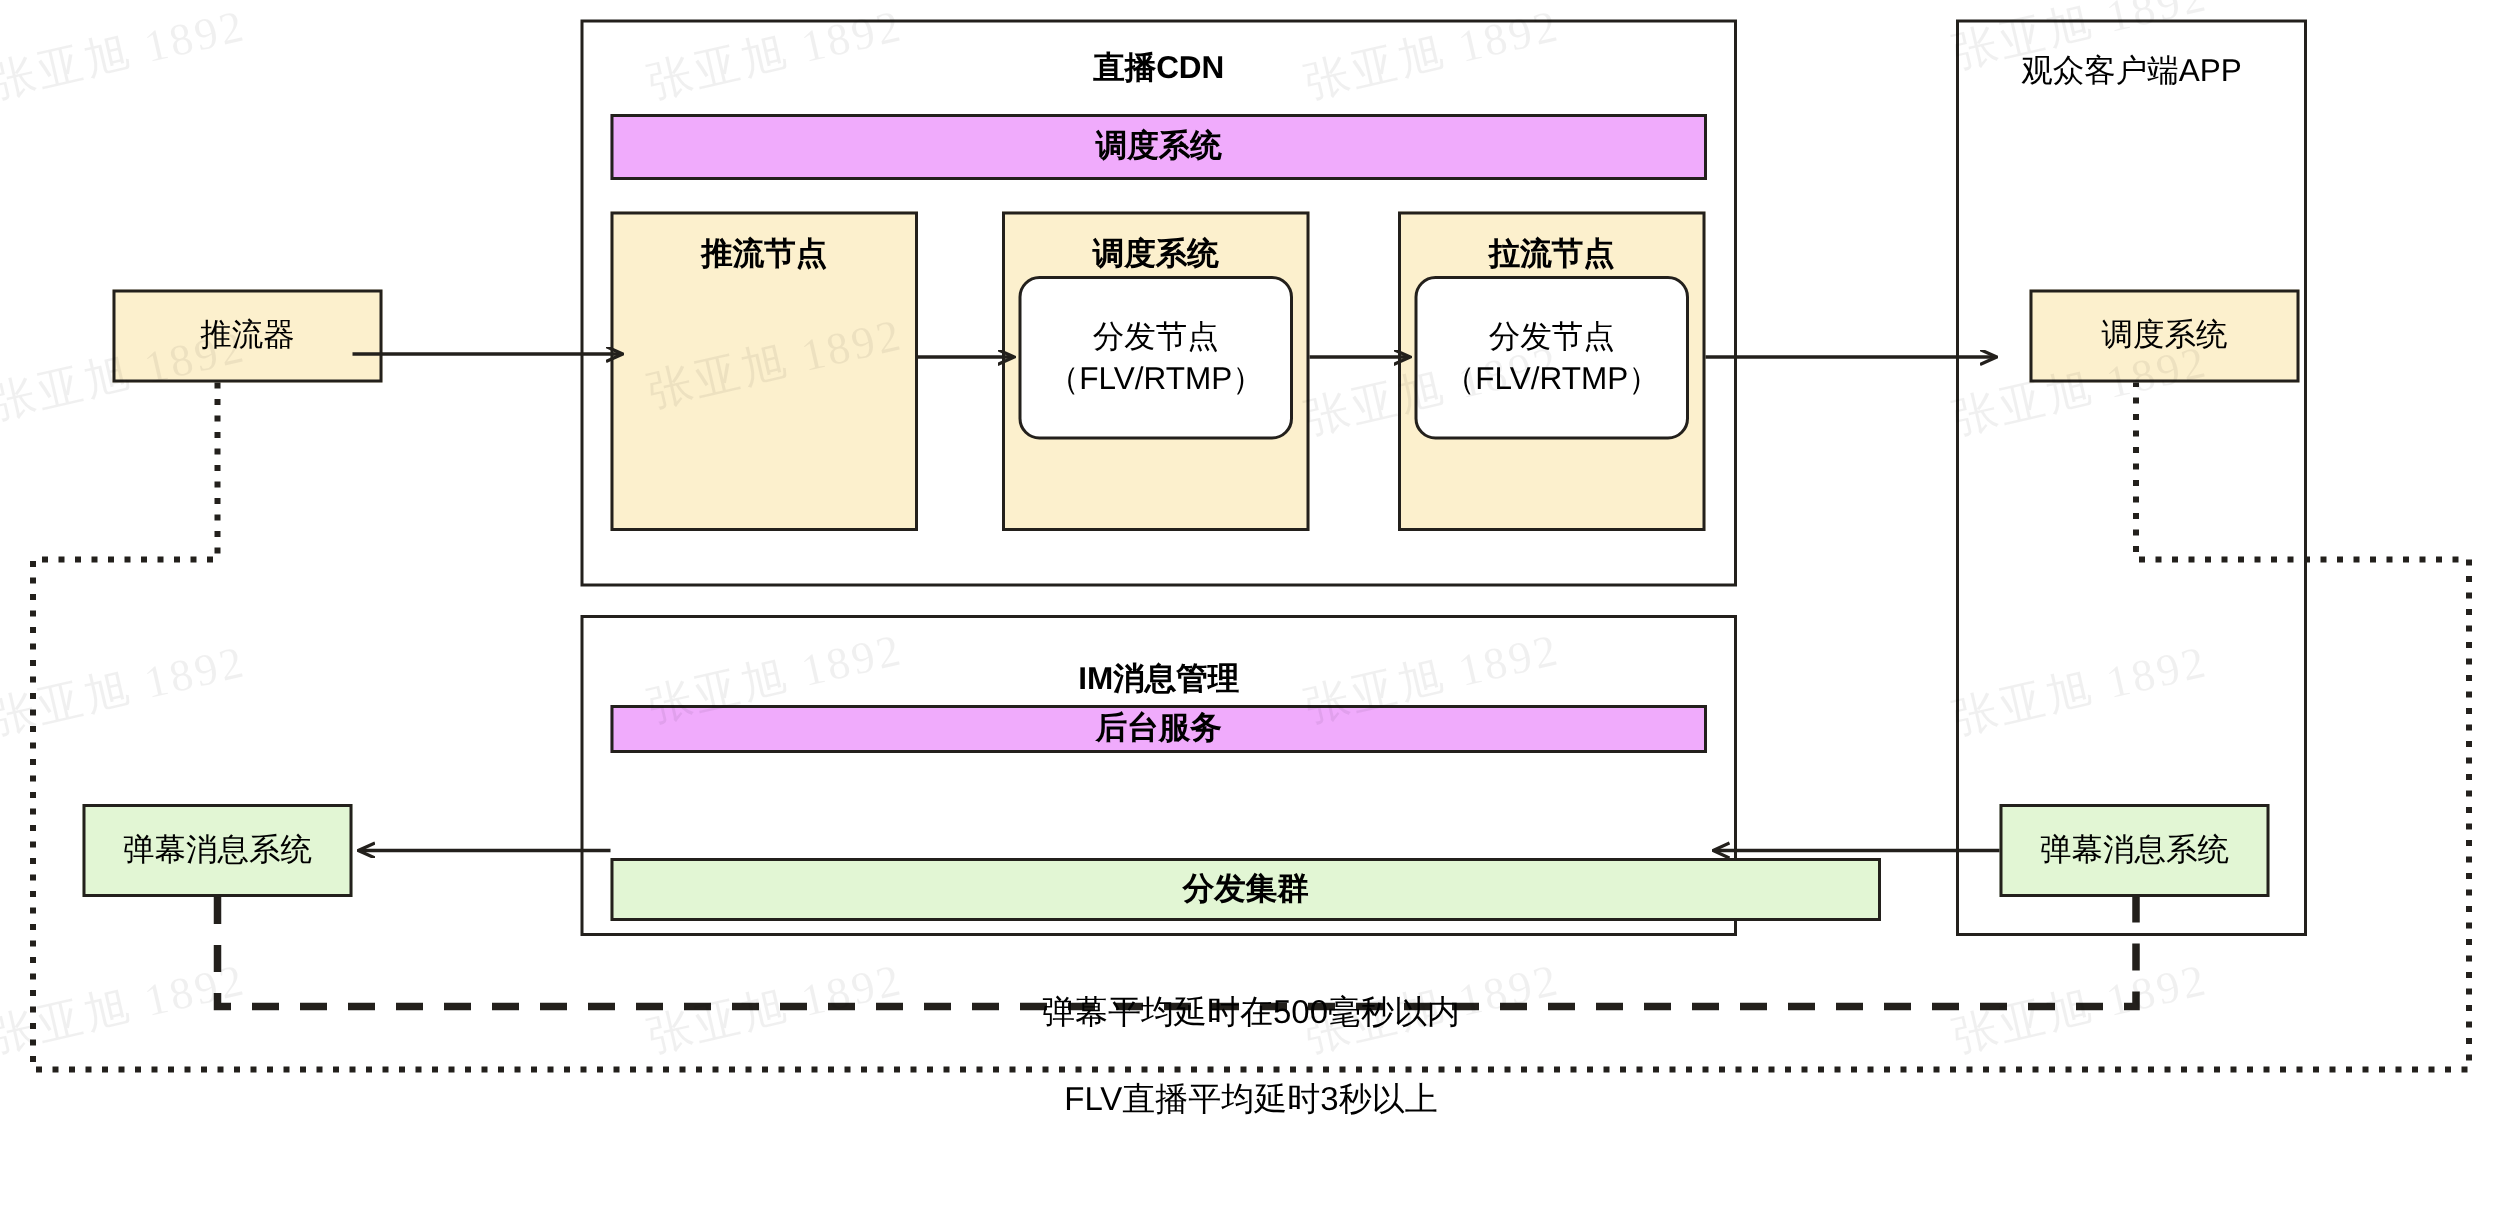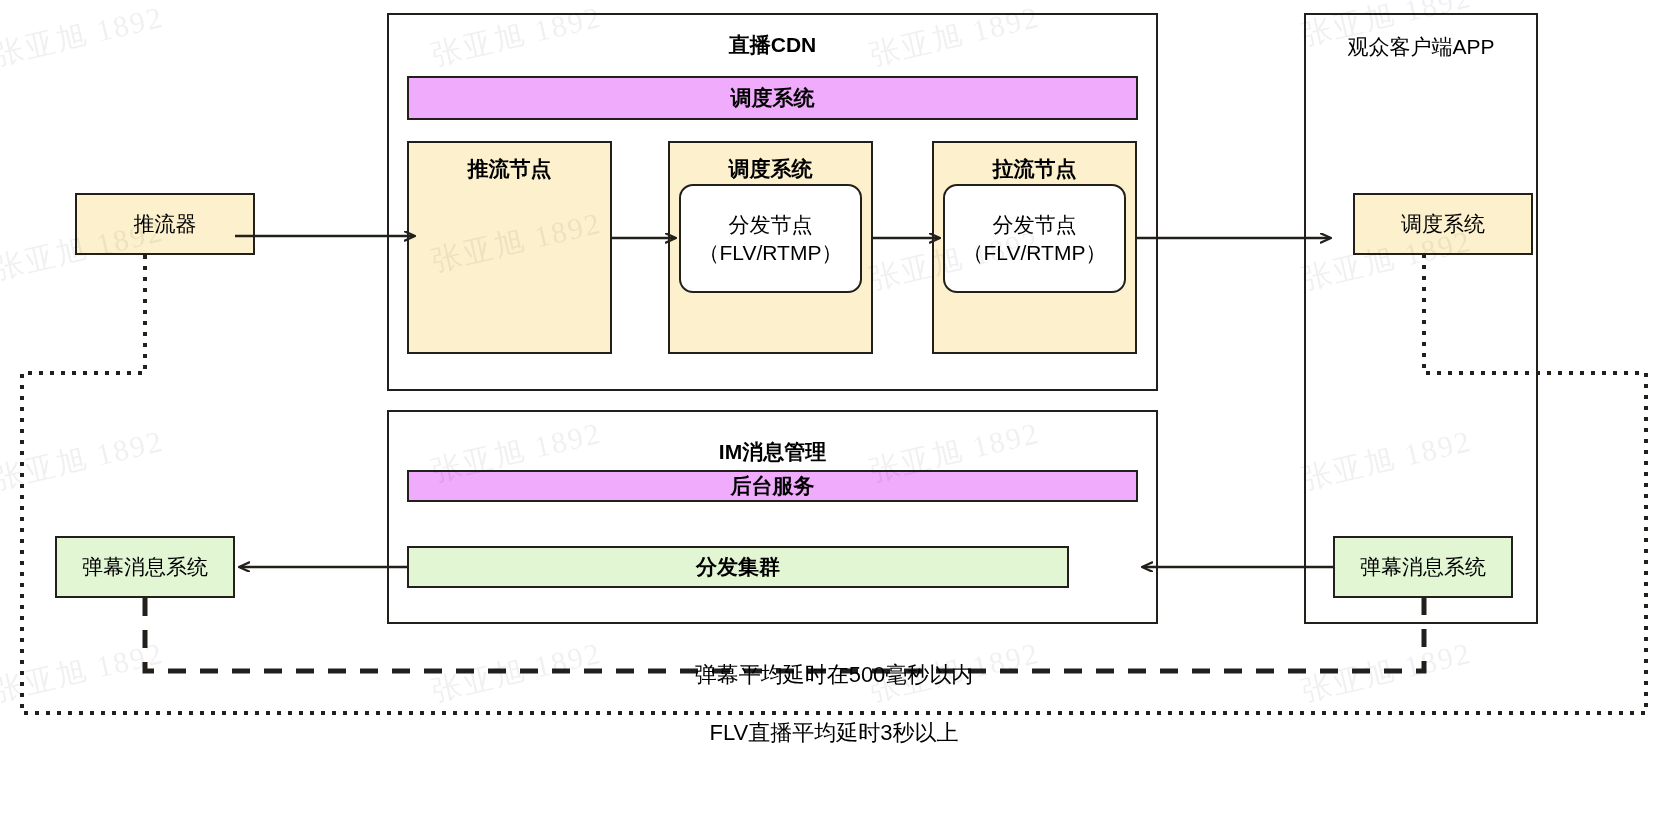--- a/index.html
+++ b/index.html
@@ -181,21 +181,21 @@
   </div>
 
   <div class="panel" style="left:387px; top:410px; width:771px; height:214px;">
     <div class="panel-title bold" style="top:26px;">IM消息管理</div>
   </div>
 
   <div class="node fill-cyan bold" style="left:407px; top:470px; width:731px; height:32px;">
     <span>后台服务</span>
   </div>
 
-  <div class="node fill-green bold" style="left:407px; top:546px; width:662px; height:42px;">
+  <div class="node fill-green bold" style="left:407px; top:572px; width:847px; height:42px;">
     <span>分发集群</span>
   </div>
 
   <div class="panel" style="left:1304px; top:13px; width:234px; height:611px;">
     <div class="panel-title" style="top:18px;">观众客户端APP</div>
   </div>
 
   <div class="node fill-tan" style="left:1333px; top:193px; width:180px; height:62px;">
     <span>调度系统</span>
   </div>

